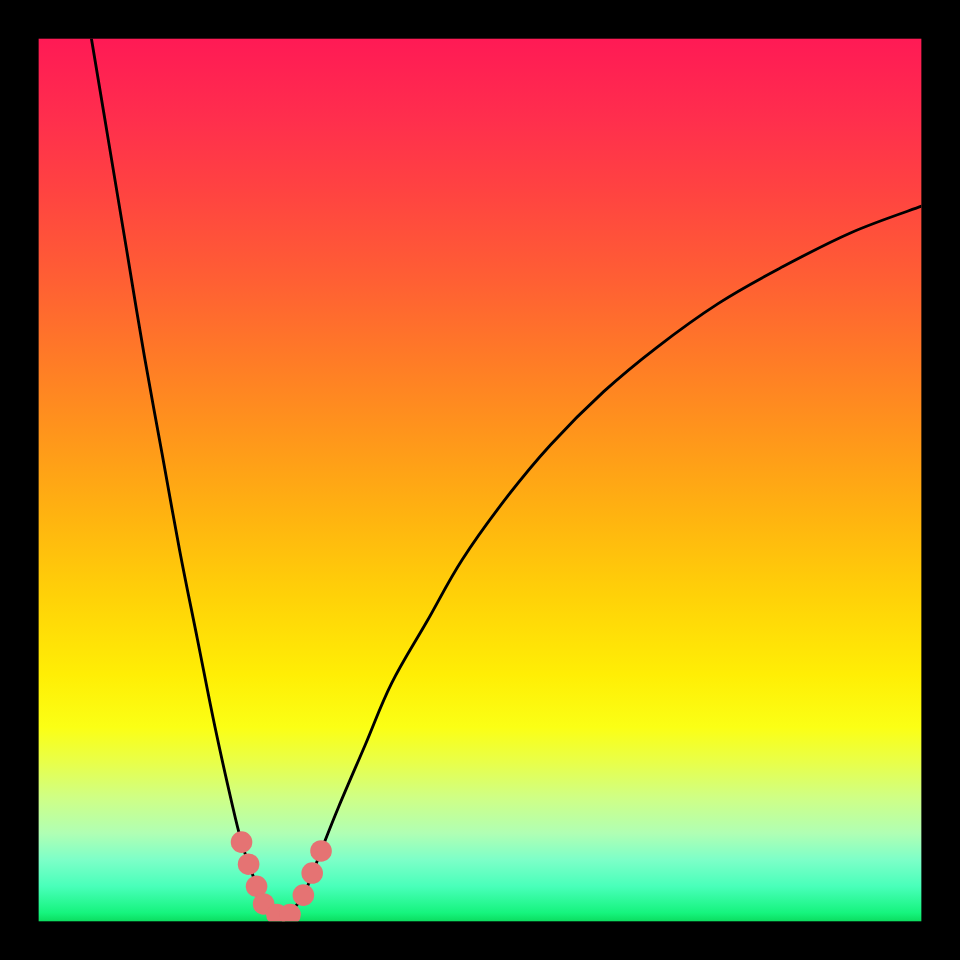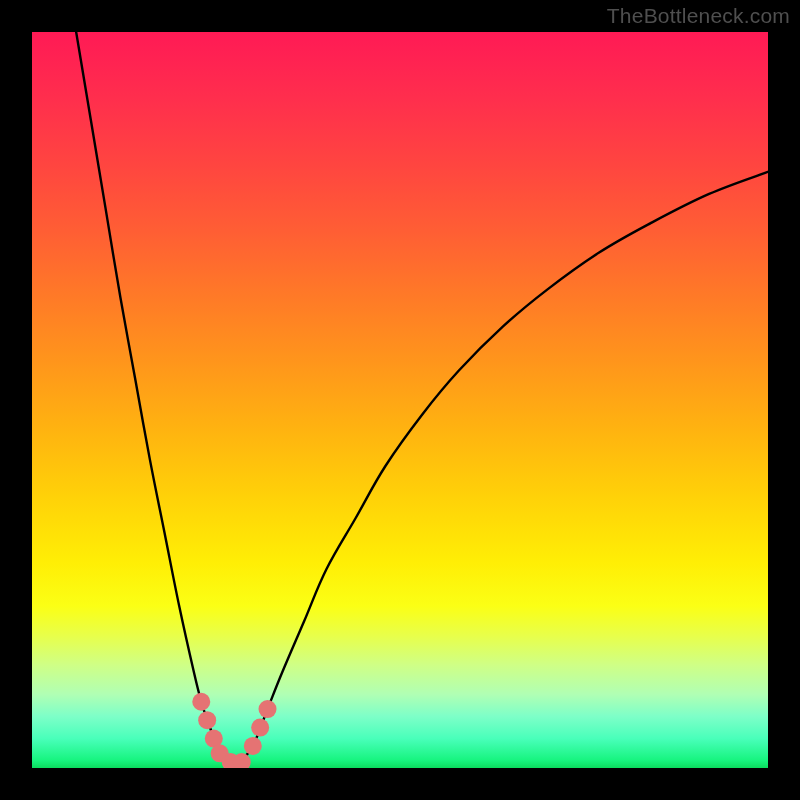--- a/index.html
+++ b/index.html
@@ -83,14 +83,13 @@
           <circle cx="181.792" cy="706.56" r="9" fill="#e57373"></circle>
           <circle cx="187.68" cy="721.28" r="9" fill="#e57373"></circle>
           <circle cx="198.72000000000003" cy="730.112" r="9" fill="#e57373"></circle>
           <circle cx="209.76" cy="730.112" r="9" fill="#e57373"></circle>
           <circle cx="220.79999999999998" cy="713.92" r="9" fill="#e57373"></circle>
           <circle cx="228.16" cy="695.52" r="9" fill="#e57373"></circle>
           <circle cx="235.52" cy="677.12" r="9" fill="#e57373"></circle>
         </g>
     </svg>
   </div>
-  <div class="watermark">TheBottleneck.com</div>
 </div>
 
 </body></html>

